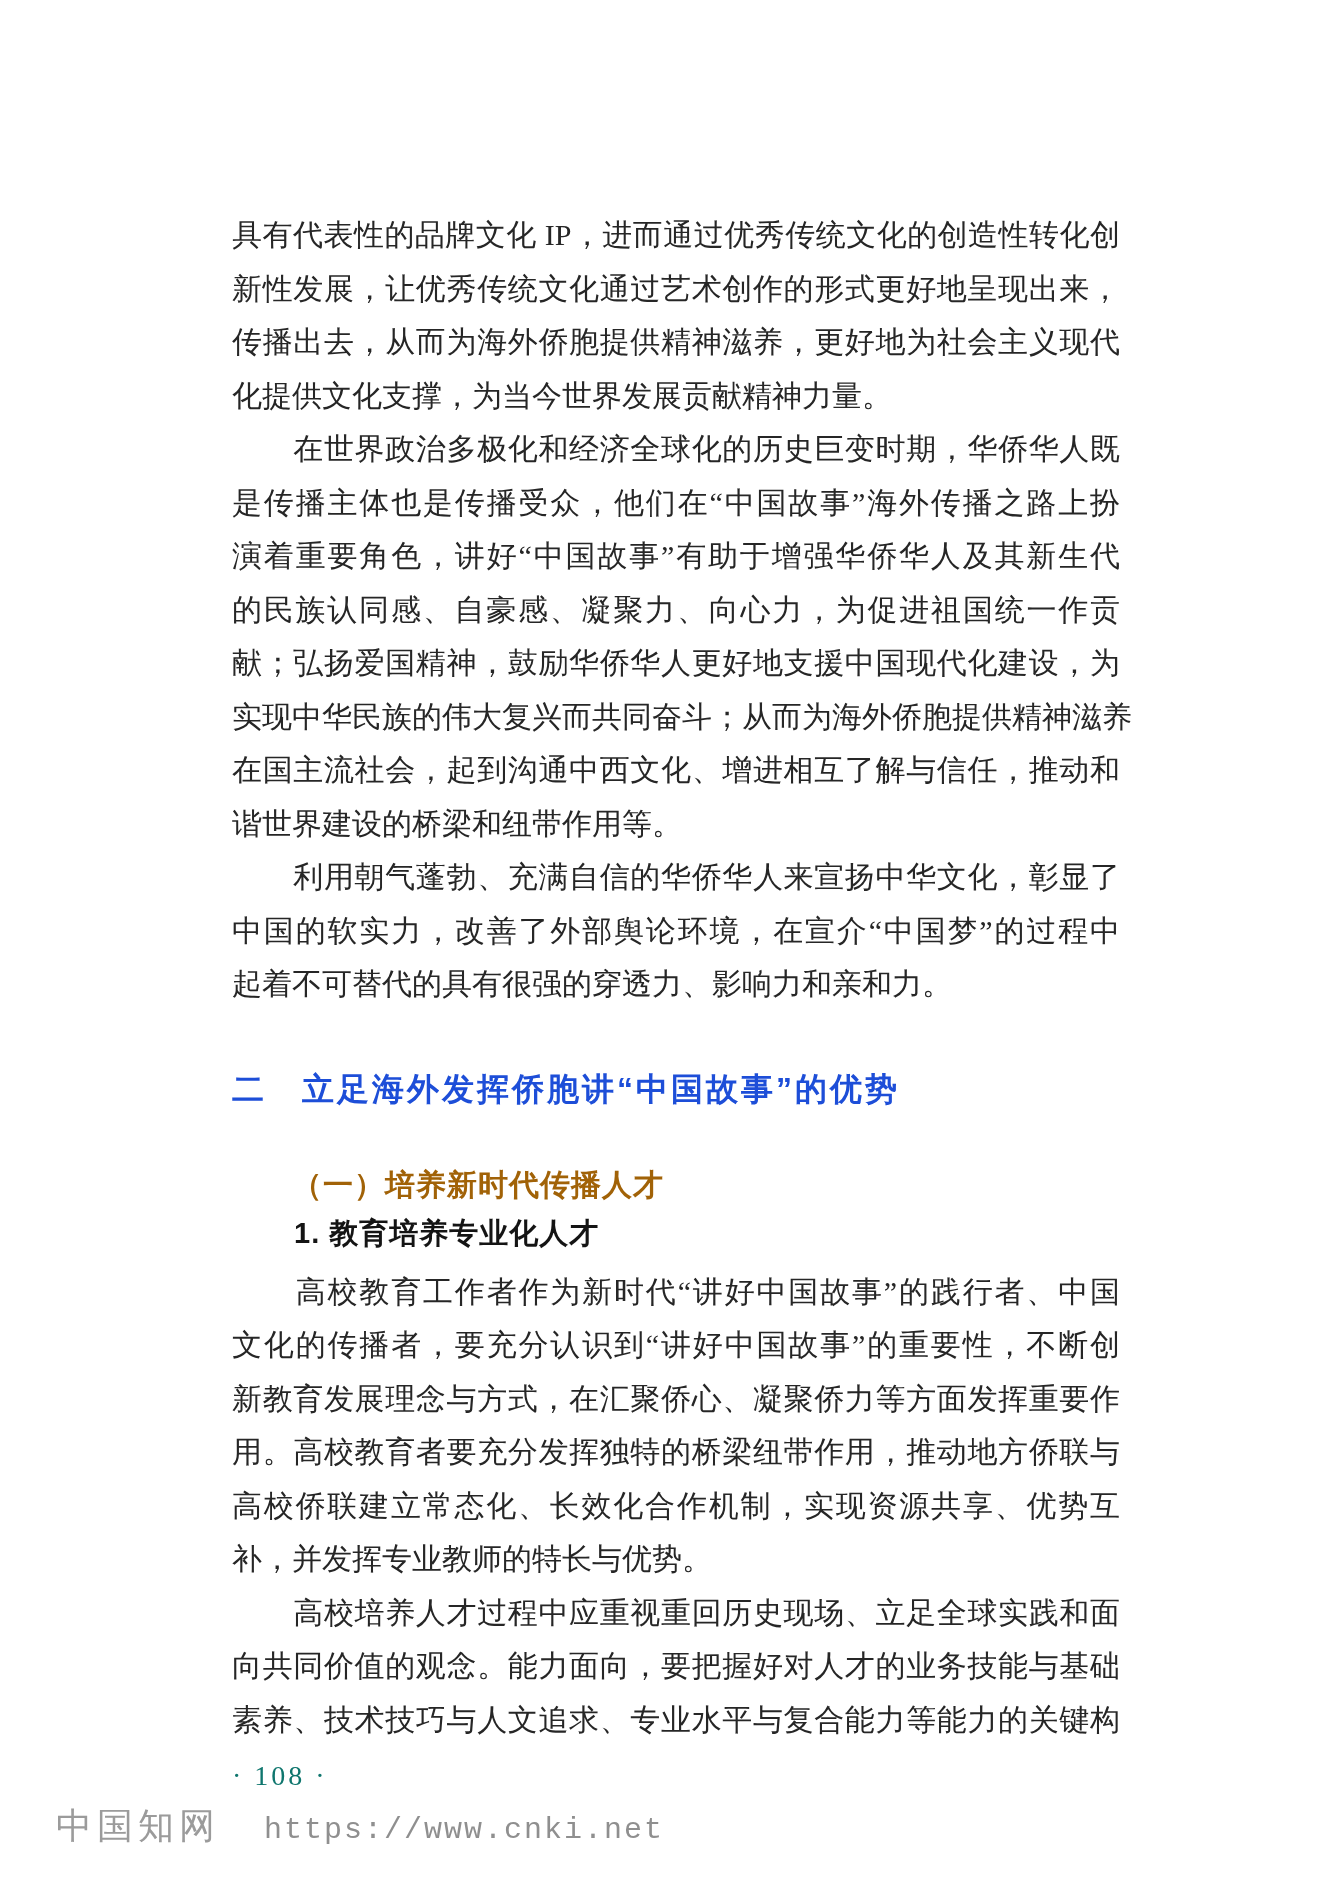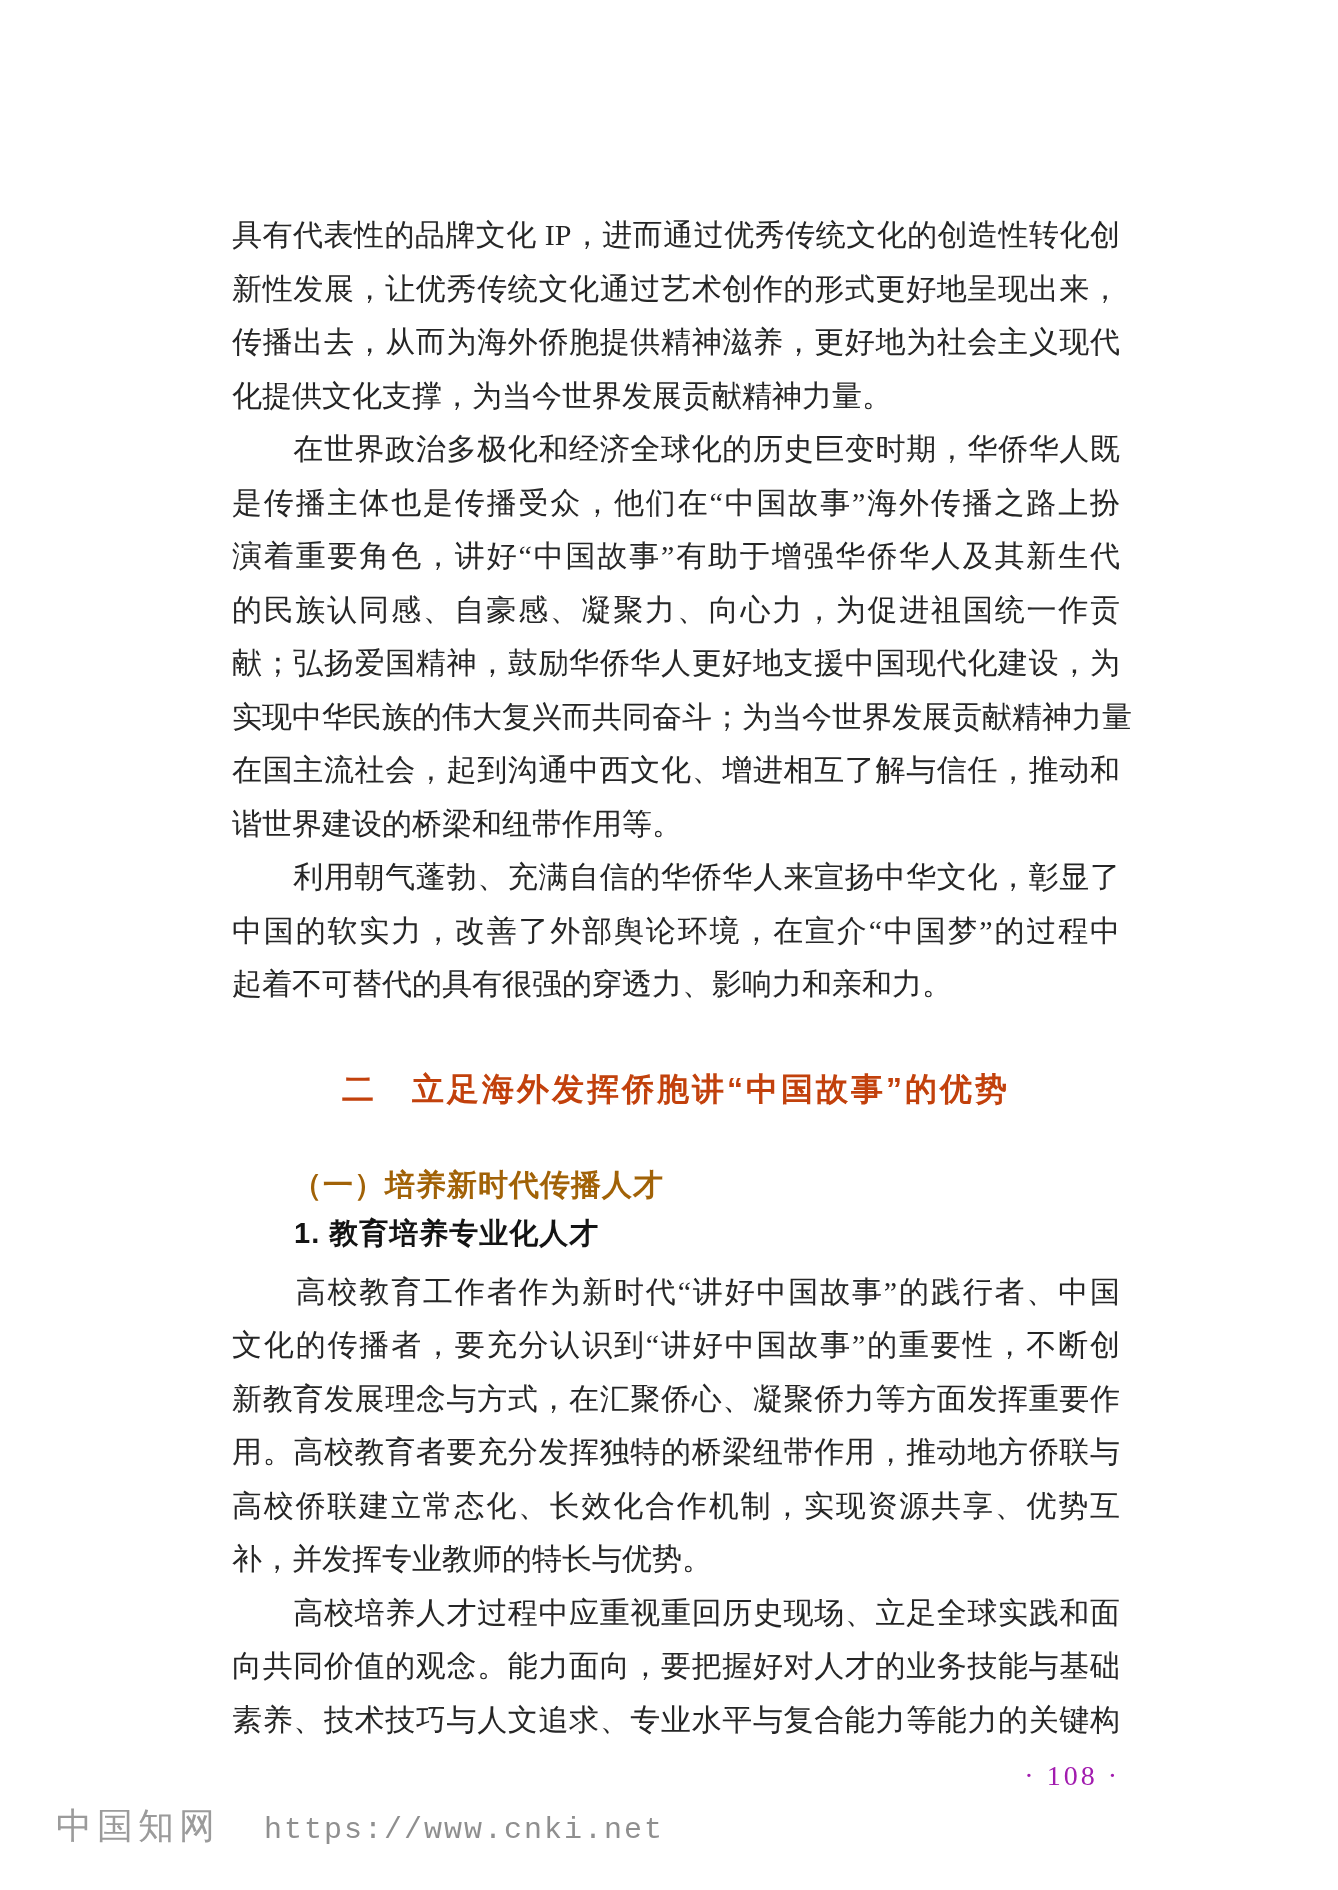--- a/index.html
+++ b/index.html
@@ -39,38 +39,38 @@
   .content { position:absolute; left:232px; top:208px; width:888px; }
   .paragraph { margin:0; }
   .line {
     height:53.5px; line-height:53.5px; font-size:30px; color:#262626;
     text-align:justify; text-align-last:justify; white-space:nowrap;
   }
   .line.last { text-align-last:left; }
   .heading {
     margin-top:52px; line-height:52px; font-size:32px; font-weight:bold;
     font-family:"Liberation Sans","DejaVu Sans",sans-serif;
-    text-align:center; letter-spacing:3px; color:#c2410c;
+    text-align:left; letter-spacing:3px; color:#1d4ed8;
   }
   .subheading {
     margin-top:46px; line-height:48px; font-size:30px; font-weight:bold;
     font-family:"Liberation Sans","DejaVu Sans",sans-serif;
     text-indent:60px; letter-spacing:1px; color:#a16207;
   }
   .subsubheading {
     line-height:48px; font-size:29px; font-weight:bold;
     font-family:"Liberation Sans","DejaVu Sans",sans-serif;
     text-indent:62px; letter-spacing:1px; color:#141414;
   }
   .subsubheading + .paragraph { margin-top:8px; }
 
   
   .page-number {
-    position:absolute; left:232px; top:1760px; width:888px; text-align:right;
-    font-size:28px; letter-spacing:3px; color:#a21caf;
+    position:absolute; left:232px; top:1760px; width:888px; text-align:left;
+    font-size:28px; letter-spacing:3px; color:#0f766e;
   }
   .watermark { position:absolute; left:56px; top:1802px; display:flex; align-items:baseline; }
   .wm-name { font-size:36px; letter-spacing:5px; color:#9b9b9b; }
   .wm-url {
     margin-left:44px; font-size:30px; letter-spacing:2px; color:#8f8f8f;
     font-family:"Liberation Mono","DejaVu Sans Mono",monospace;
   }
 </style>
 </head>
 <body>
@@ -84,21 +84,21 @@
         <div class="line">新性发展，让优秀传统文化通过艺术创作的形式更好地呈现出来，</div>
         <div class="line">传播出去，从而为海外侨胞提供精神滋养，更好地为社会主义现代</div>
         <div class="line last">化提供文化支撑，为当今世界发展贡献精神力量。</div>
       </div>
       <div class="paragraph">
         <div class="line">　　在世界政治多极化和经济全球化的历史巨变时期，华侨华人既</div>
         <div class="line">是传播主体也是传播受众，他们在“中国故事”海外传播之路上扮</div>
         <div class="line">演着重要角色，讲好“中国故事”有助于增强华侨华人及其新生代</div>
         <div class="line">的民族认同感、自豪感、凝聚力、向心力，为促进祖国统一作贡</div>
         <div class="line">献；弘扬爱国精神，鼓励华侨华人更好地支援中国现代化建设，为</div>
-        <div class="line">实现中华民族的伟大复兴而共同奋斗；为当今世界发展贡献精神力量</div>
+        <div class="line">实现中华民族的伟大复兴而共同奋斗；从而为海外侨胞提供精神滋养</div>
         <div class="line">在国主流社会，起到沟通中西文化、增进相互了解与信任，推动和</div>
         <div class="line last">谐世界建设的桥梁和纽带作用等。</div>
       </div>
       <div class="paragraph">
         <div class="line">　　利用朝气蓬勃、充满自信的华侨华人来宣扬中华文化，彰显了</div>
         <div class="line">中国的软实力，改善了外部舆论环境，在宣介“中国梦”的过程中</div>
         <div class="line last">起着不可替代的具有很强的穿透力、影响力和亲和力。</div>
       </div>
       <div class="heading">二　立足海外发挥侨胞讲“中国故事”的优势</div>
       <div class="subheading">（一）培养新时代传播人才</div>

